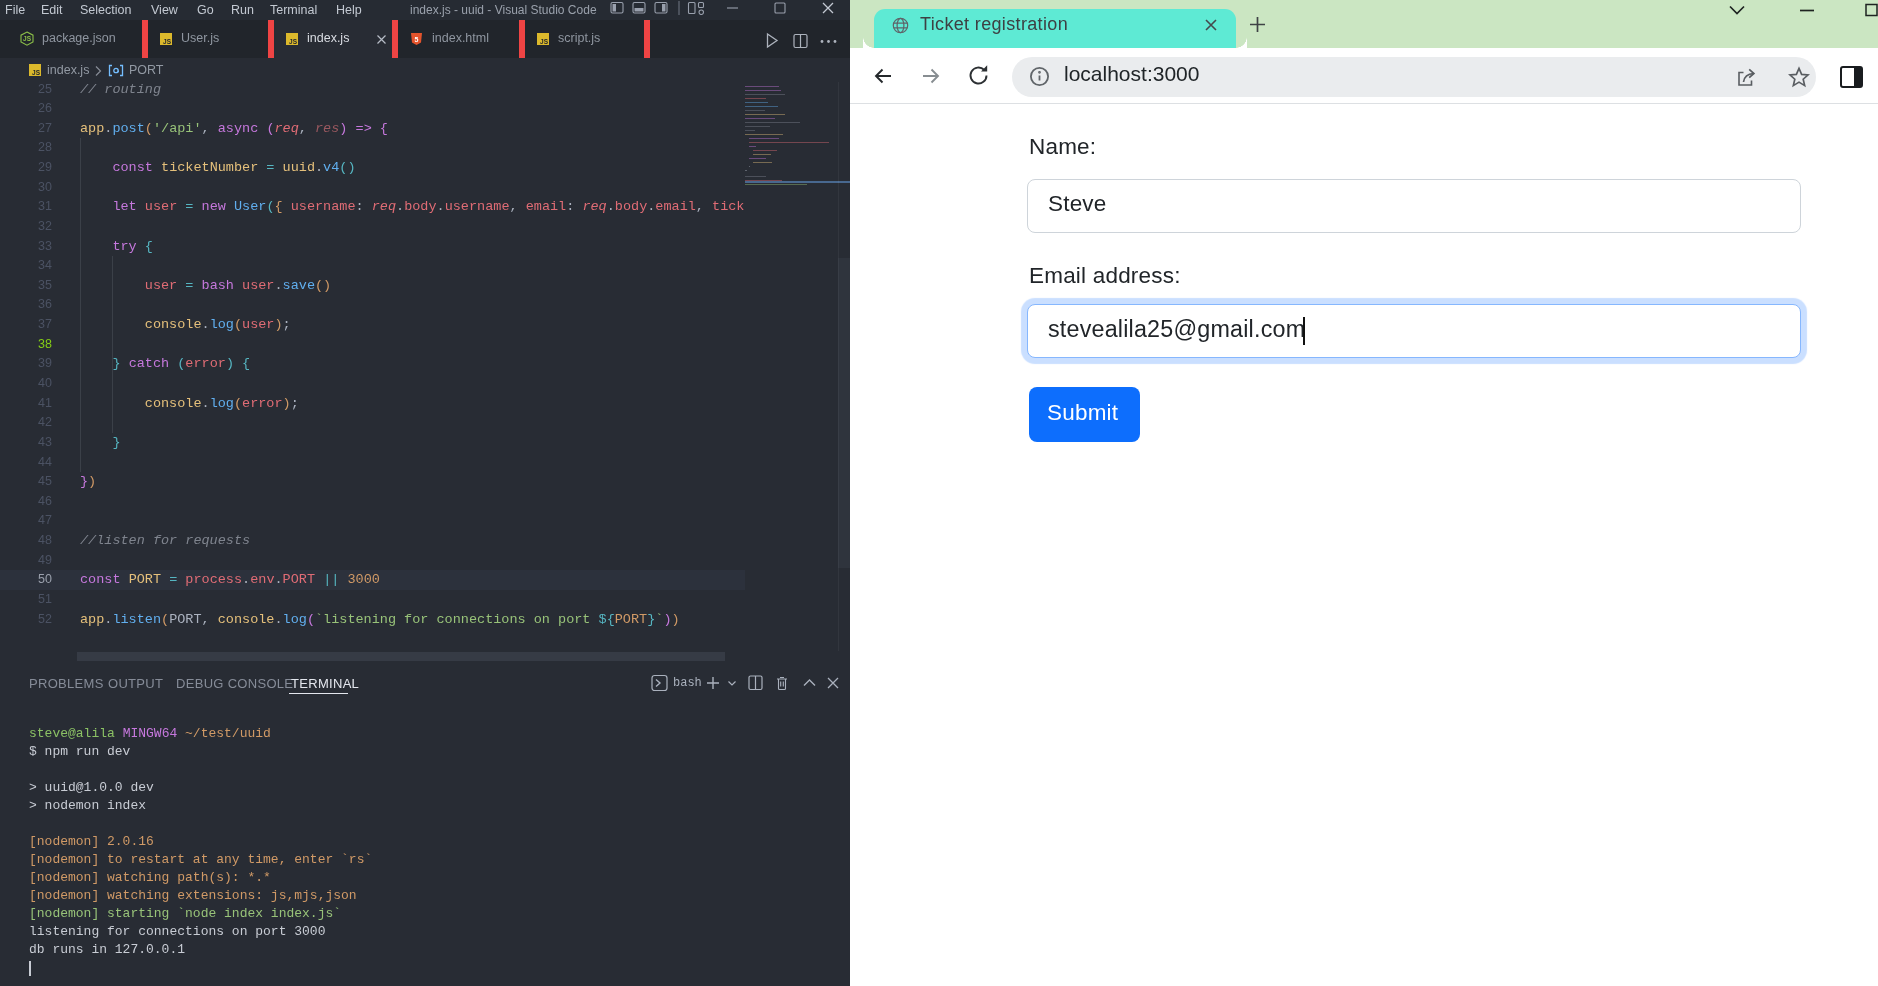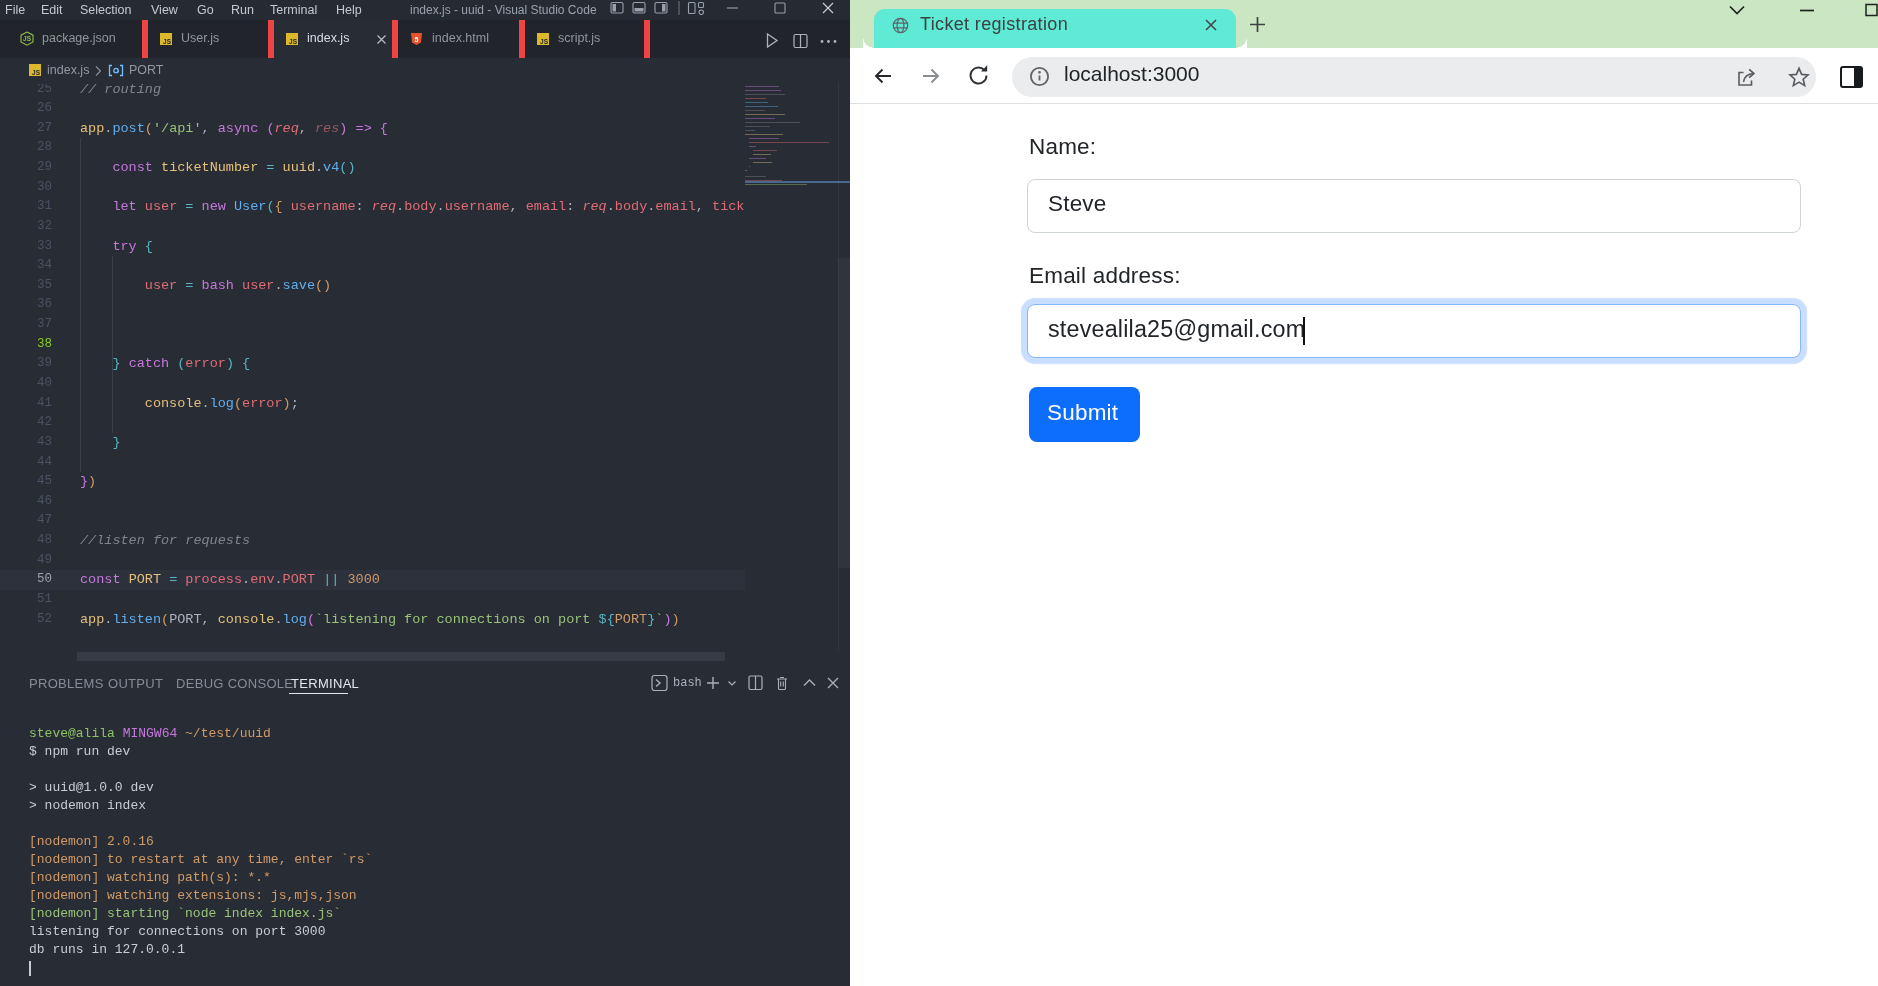--- a/index.html
+++ b/index.html
@@ -12,21 +12,21 @@
 #tabstrip{position:absolute;left:0;top:20px;width:850px;height:38px;background:#21252b}
 .tab{position:absolute;top:0;height:38px;background:#21252b;border-right:6px solid #ef4444}
 .tab .lbl{position:absolute;top:11px;font-size:12.5px;color:#8f96a0;white-space:nowrap}
 .tab.act{background:#282c34}
 .tab.act .lbl{color:#d9dce2}
 
 #crumb{position:absolute;left:0;top:58px;width:850px;height:26px;background:#282c34}
 
 #editor{position:absolute;left:0;top:84px;width:850px;height:567px;background:#282c34;overflow:hidden}
 .cl{position:absolute;left:80px;width:666px;height:19.63px;line-height:19.63px;font-family:"Liberation Mono",monospace;font-size:13.5px;color:#abb2bf;white-space:pre;overflow:hidden}
-.ln{position:absolute;left:0;width:52px;height:19.63px;line-height:19.63px;font-family:Liberation Mono, monospace;font-size:12.5px;color:#474f5d;text-align:right}
+.ln{position:absolute;left:0;width:52px;height:19.63px;line-height:19.63px;font-family:Liberation Sans, sans-serif;font-size:12.5px;color:#474f5d;text-align:right}
 .pu{color:#c678dd}.rd{color:#e06c75}.rdi{color:#e06c75;font-style:italic}.rdd{color:#99585f;font-style:italic}
 .bl{color:#61afef}.gd{color:#e5c07b}.orn{color:#d19a66}.cy{color:#56b6c2}.gr{color:#98c379}
 .cm{color:#7f848e;font-style:italic}.wh{color:#abb2bf}
 .b1{color:#d19a66}.b2{color:#c678dd}.b3{color:#56b6c2}
 .guide{position:absolute;width:1px;background:#3b4048}
 
 #minimap{position:absolute;left:745px;top:84px;width:93px;height:567px;background:#282c34;overflow:hidden}
 .mm{position:absolute;height:1.1px}
 
 #panel{position:absolute;left:0;top:662px;width:850px;height:324px;background:#282c34}
@@ -140,20 +140,21 @@
 <div class="ln" style="top:113.32px;color:#4b5263">31</div>
 <div class="cl" style="top:113.32px"><span class="wh">&nbsp;&nbsp;&nbsp;&nbsp;</span><span class="pu">let</span><span class="wh">&nbsp;</span><span class="rd">user</span><span class="wh">&nbsp;</span><span class="cy">=</span><span class="wh">&nbsp;</span><span class="pu">new</span><span class="wh">&nbsp;</span><span class="bl">User</span><span class="b3">(</span><span class="b1">{</span><span class="wh">&nbsp;</span><span class="rd">username</span><span class="wh">:&nbsp;</span><span class="rdi">req</span><span class="wh">.</span><span class="rd">body</span><span class="wh">.</span><span class="rd">username</span><span class="wh">,&nbsp;</span><span class="rd">email</span><span class="wh">:&nbsp;</span><span class="rdi">req</span><span class="wh">.</span><span class="rd">body</span><span class="wh">.</span><span class="rd">email</span><span class="wh">,&nbsp;</span><span class="rd">ticke</span></div>
 <div class="ln" style="top:132.95px;color:#4b5263">32</div>
 <div class="ln" style="top:152.58px;color:#4b5263">33</div>
 <div class="cl" style="top:152.58px"><span class="wh">&nbsp;&nbsp;&nbsp;&nbsp;</span><span class="pu">try</span><span class="wh">&nbsp;</span><span class="b3">{</span></div>
 <div class="ln" style="top:172.21px;color:#4b5263">34</div>
 <div class="ln" style="top:191.84px;color:#4b5263">35</div>
 <div class="cl" style="top:191.84px"><span class="wh">&nbsp;&nbsp;&nbsp;&nbsp;&nbsp;&nbsp;&nbsp;&nbsp;</span><span class="rd">user</span><span class="wh">&nbsp;</span><span class="cy">=</span><span class="wh">&nbsp;</span><span class="pu">bash</span><span class="wh">&nbsp;</span><span class="rd">user</span><span class="wh">.</span><span class="bl">save</span><span class="b1">()</span></div>
 <div class="ln" style="top:211.47px;color:#4b5263">36</div>
 <div class="ln" style="top:231.1px;color:#4b5263">37</div>
+<div class="cl" style="top:231.1px"><span class="wh">&nbsp;&nbsp;&nbsp;&nbsp;&nbsp;&nbsp;&nbsp;&nbsp;</span><span class="gd">console</span><span class="wh">.</span><span class="bl">log</span><span class="b1">(</span><span class="rd">user</span><span class="b1">)</span><span class="wh">;</span></div>
 <div class="ln" style="top:250.73px;color:#84cc16">38</div>
 <div class="ln" style="top:270.36px;color:#4b5263">39</div>
 <div class="cl" style="top:270.36px"><span class="wh">&nbsp;&nbsp;&nbsp;&nbsp;</span><span class="b3">}</span><span class="wh">&nbsp;</span><span class="pu">catch</span><span class="wh">&nbsp;</span><span class="b3">(</span><span class="rd">error</span><span class="b3">)</span><span class="wh">&nbsp;</span><span class="b3">{</span></div>
 <div class="ln" style="top:289.99px;color:#4b5263">40</div>
 <div class="ln" style="top:309.62px;color:#4b5263">41</div>
 <div class="cl" style="top:309.62px"><span class="wh">&nbsp;&nbsp;&nbsp;&nbsp;&nbsp;&nbsp;&nbsp;&nbsp;</span><span class="gd">console</span><span class="wh">.</span><span class="bl">log</span><span class="b1">(</span><span class="rd">error</span><span class="b1">)</span><span class="wh">;</span></div>
 <div class="ln" style="top:329.25px;color:#4b5263">42</div>
 <div class="ln" style="top:348.88px;color:#4b5263">43</div>
 <div class="cl" style="top:348.88px"><span class="wh">&nbsp;&nbsp;&nbsp;&nbsp;</span><span class="b3">}</span></div>
 <div class="ln" style="top:368.51px;color:#4b5263">44</div>

